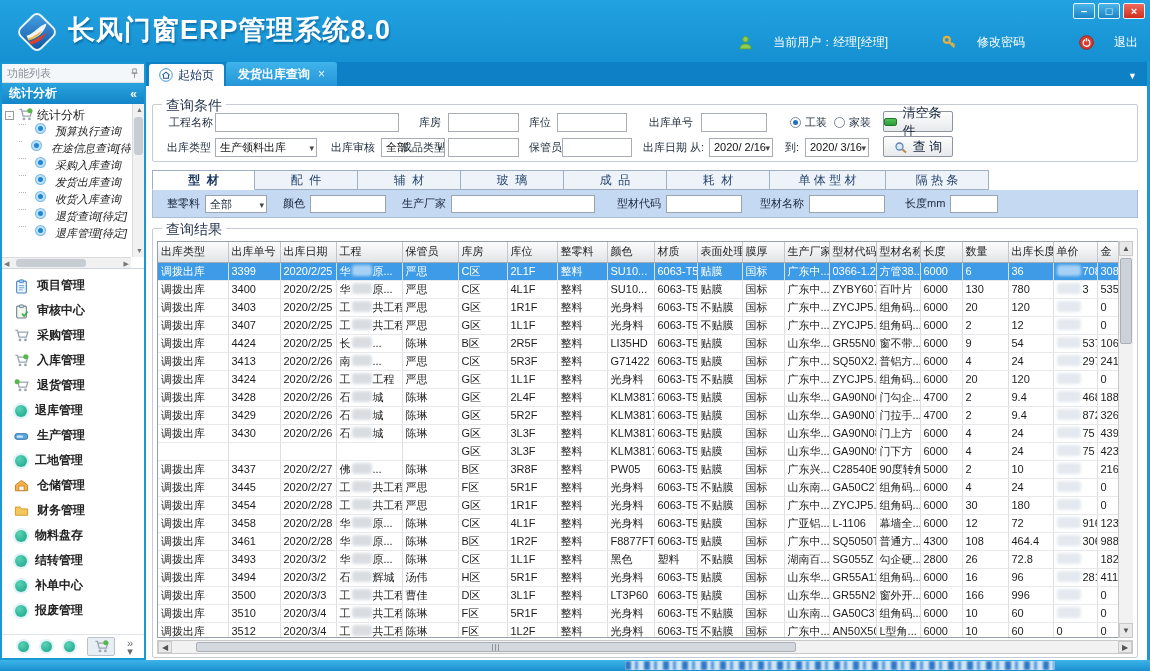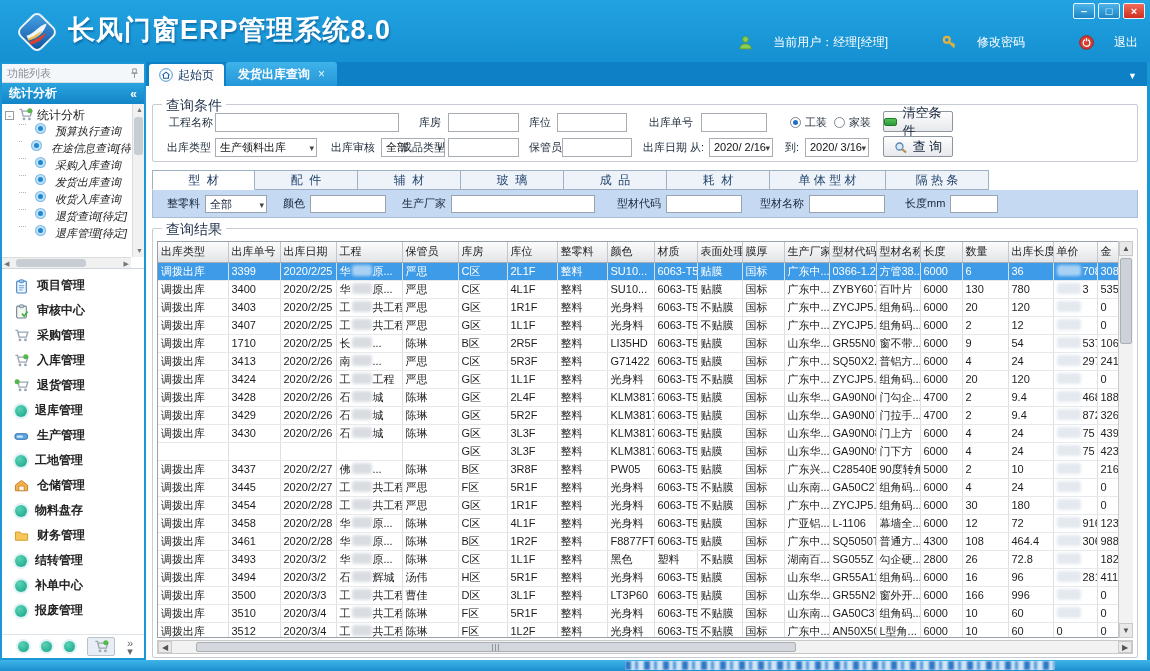--- a/index.html
+++ b/index.html
@@ -81,21 +81,21 @@
   .rdot.on::after { content:""; position:absolute; left:2px; top:2px; width:5px; height:5px; border-radius:50%; background:#1d70c8; }
   .btn { position:absolute; height:21px; background:linear-gradient(#fdfdfd,#e7e9ec); border:1px solid #8e959e;
     border-radius:2px; font-size:13px; color:#17263c; display:flex; align-items:center; justify-content:center; gap:5px; }
   .btn .bic { width:14px; height:12px; display:inline-block; }
   .eraser { width:14px; height:8px; background:linear-gradient(#52c155,#2d9b3a); border:1px solid #1f7a2c; border-radius:2px; }
 
   #mtabs { position:absolute; left:6px; top:84px; height:20px; display:flex; }
   .mtab { height:20px; border:1px solid #9fb0c4; border-left:none; background:#eef3fa; font-size:12px;
     color:#24456e; display:flex; align-items:center; justify-content:center; white-space:pre; }
   .mtab:first-child { border-left:1px solid #9fb0c4; }
-  .mtab.active { background:#fff; font-weight:normal; border-bottom-color:#fff; color:#14315c; }
+  .mtab.active { background:#fff; font-weight:bold; border-bottom-color:#fff; color:#14315c; }
 
   #fpanel { position:absolute; left:6px; top:104px; width:986px; height:28px; background:#c6d9f2;
     border:1px solid #aabbd6; border-top:none; display:flex; align-items:center; font-size:11px; color:#17263c; }
   #fpanel .fl { margin-left:14px; margin-right:5px; white-space:nowrap; }
   #fpanel .fi { height:18px; background:#fff; border:1px solid #9aa4b0; }
   #fpanel .fc { position:relative; height:18px; background:#fff; border:1px solid #9aa4b0; font-size:11px; line-height:16px; padding-left:4px; }
   #fpanel .fc::after { content:"▾"; position:absolute; right:2px; top:1px; font-size:9px; color:#444; }
 
   #rbox { left:6px; top:142px; width:986px; height:430px; }
   #gridwrap { position:absolute; left:4px; top:12px; right:4px; bottom:19px; border:1px solid #98a0a9; overflow:hidden; background:#fff; }
@@ -302,28 +302,28 @@
         <span>工地管理</span>
       </div>
       <div class="menu-item">
         <span class="mi-icon"><svg viewBox="0 0 16 14">
             <path d="M1.5 6.5L8 1.5l6.5 5v6h-13z" fill="#f4b04a" stroke="#c07f22"></path>
             <rect x="5.2" y="7.5" width="5.6" height="5" fill="#fdf6ec" stroke="#c07f22" stroke-width=".8"></rect>
           </svg></span>
         <span>仓储管理</span>
       </div>
       <div class="menu-item">
-        <span class="mi-dot"></span>
-        <span>物料盘存</span>
-      </div>
-      <div class="menu-item">
         <span class="mi-icon"><svg viewBox="0 0 16 14">
             <path d="M1.5 3.2h5l1.5 2h6.5V12h-13z" fill="#f7c65a" stroke="#cf9a2a"></path>
           </svg></span>
         <span>财务管理</span>
+      </div>
+      <div class="menu-item">
+        <span class="mi-dot"></span>
+        <span>物料盘存</span>
       </div>
       <div class="menu-item">
         <span class="mi-dot"></span>
         <span>结转管理</span>
       </div>
       <div class="menu-item">
         <span class="mi-dot"></span>
         <span>补单中心</span>
       </div>
       <div class="menu-item">
@@ -569,21 +569,21 @@
                 <td>ZYCJP5...</td>
                 <td>组角码...</td>
                 <td>6000</td>
                 <td>2</td>
                 <td>12</td>
                 <td><span class="blurchip"></span></td>
                 <td>0</td>
               </tr>
               <tr>
                 <td>调拨出库</td>
-                <td>1710</td>
+                <td>4424</td>
                 <td>2020/2/25</td>
                 <td><span>长</span><span class="blurchip projblur"></span><span>...</span></td>
                 <td>陈琳</td>
                 <td>B区</td>
                 <td>2R5F</td>
                 <td>整料</td>
                 <td>LI35HD</td>
                 <td>6063-T5</td>
                 <td>贴膜</td>
                 <td>国标</td>

